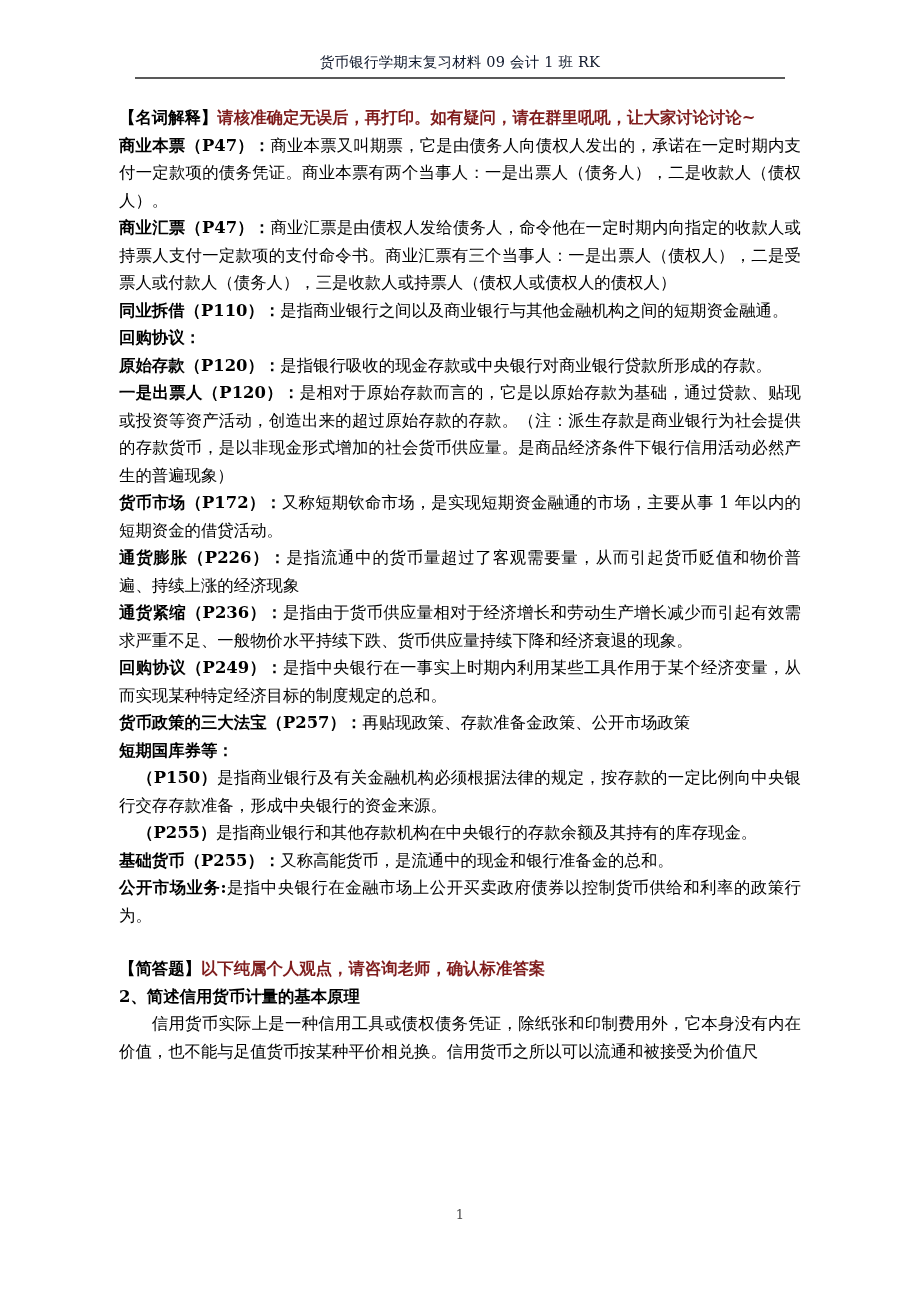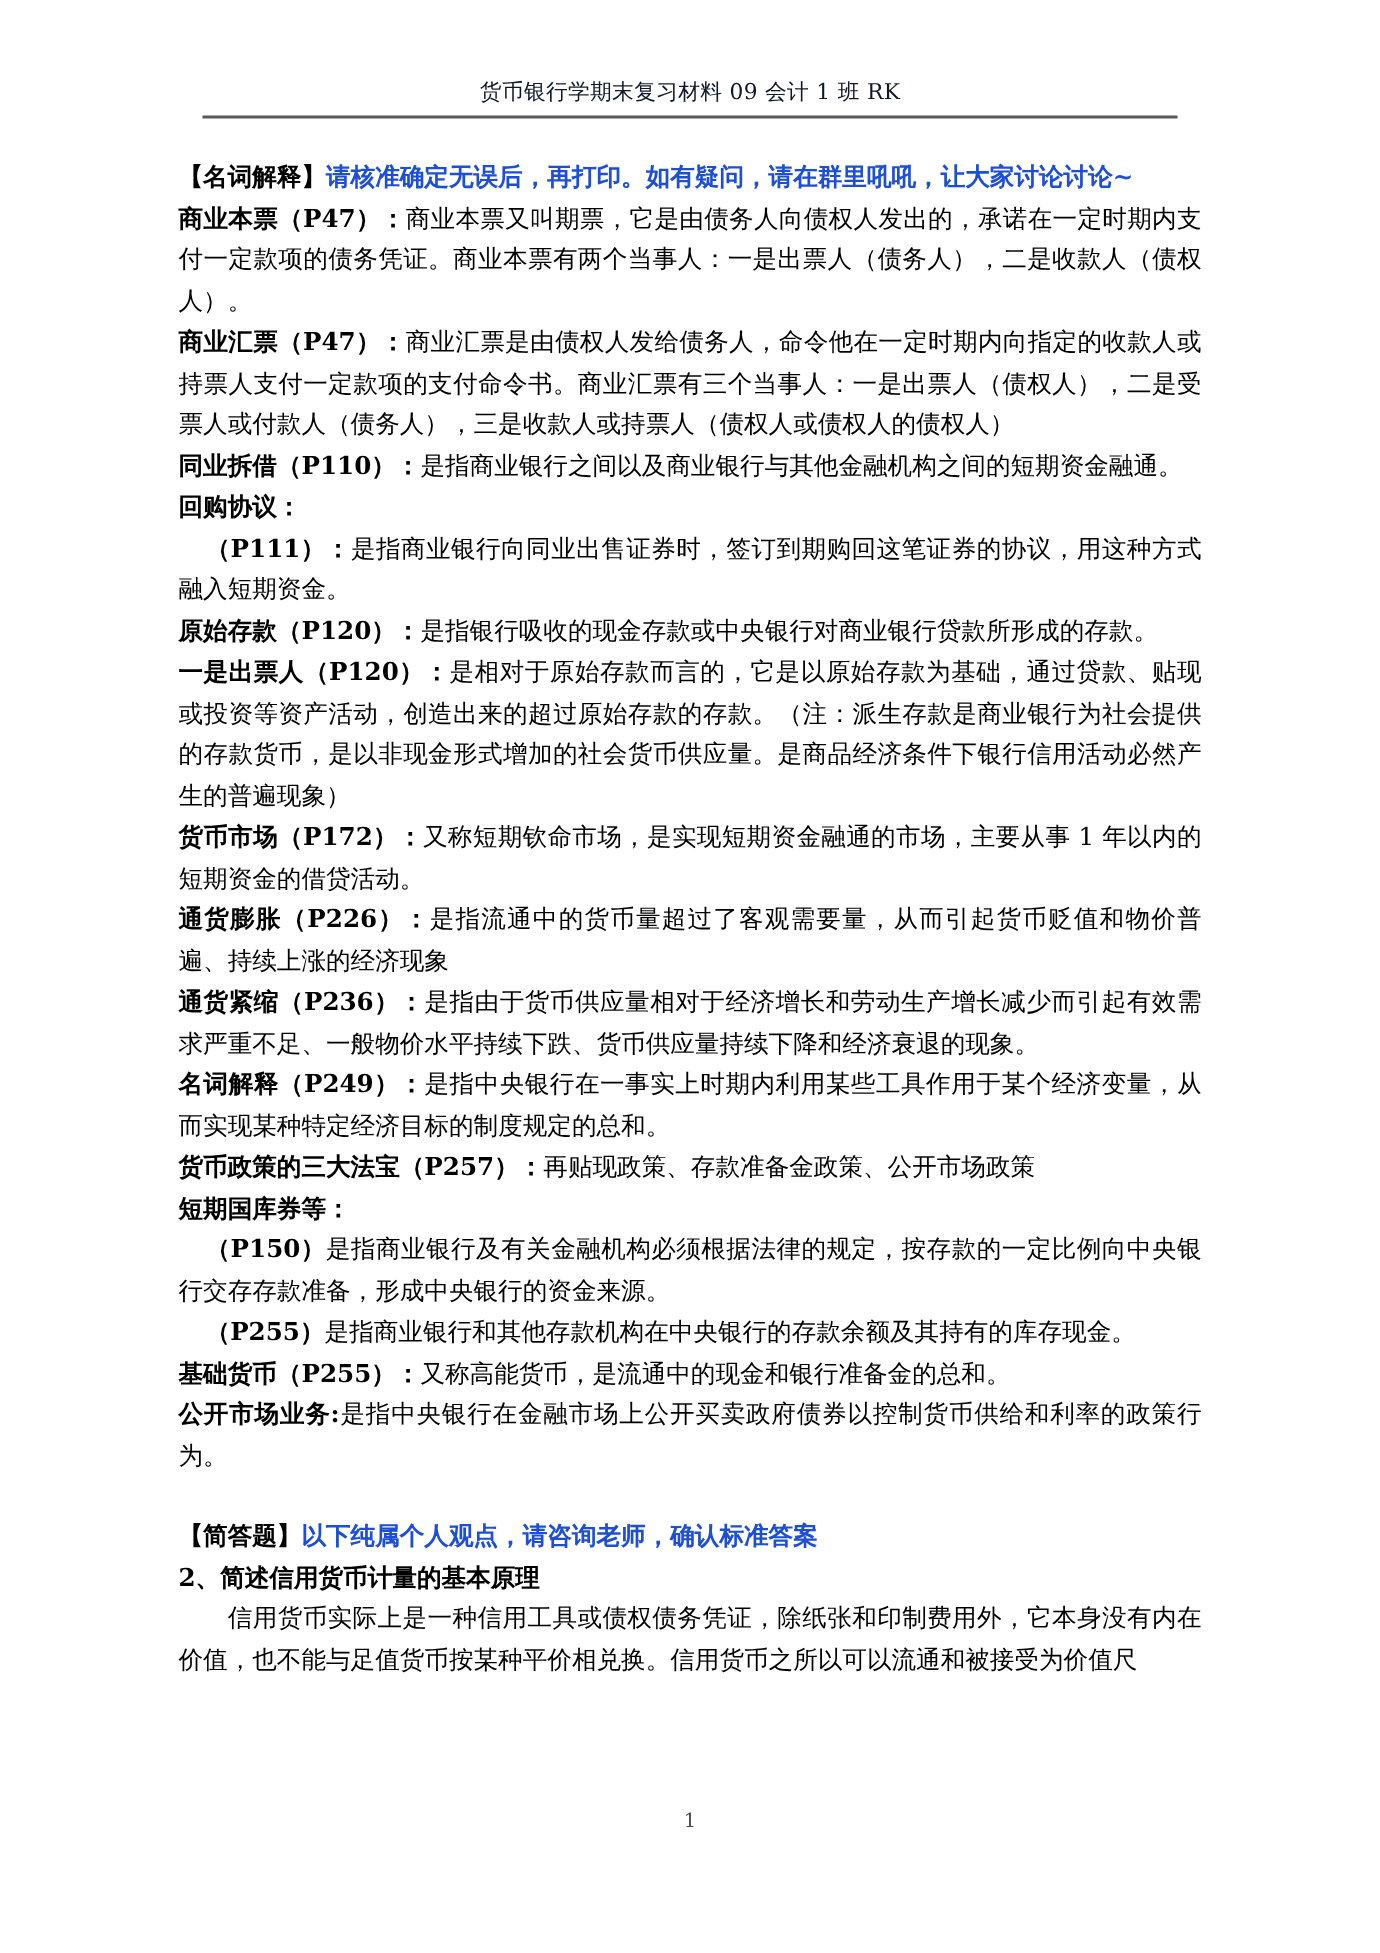--- a/index.html
+++ b/index.html
@@ -55,21 +55,21 @@
     line-height: 27.5px;
     text-align: justify;
     text-justify: inter-ideograph;
     word-break: break-all;
     color: #000000;
   }
   .term {
     font-weight: bold;
   }
   .red {
-    color: #1d4ed8;
+    color: #7f1d1d;
     font-weight: bold;
   }
   .hang {
     
     text-indent: 1.1em;
   }
   .indent2 {
     text-indent: 2em;
   }
   .spacer-md { height: 26px; }
@@ -102,35 +102,34 @@
 
     <p class="line"><span class="term">商业本票（P47）：</span><span>商业本票又叫期票，它是由债务人向债权人发出的，承诺在一定时期内支付一定款项的债务凭证。商业本票有两个当事人：一是出票人（债务人），二是收款人（债权人）。</span></p>
 
     <p class="line"><span class="term">商业汇票（P47）：</span><span>商业汇票是由债权人发给债务人，命令他在一定时期内向指定的收款人或持票人支付一定款项的支付命令书。商业汇票有三个当事人：一是出票人（债权人），二是受票人或付款人（债务人），三是收款人或持票人（债权人或债权人的债权人）</span></p>
 
 
     <p class="line"><span class="term">同业拆借（P110）：</span><span>是指商业银行之间以及商业银行与其他金融机构之间的短期资金融通。</span></p>
 
     <p class="line"><span class="term">回购协议：</span><span></span></p>
 
-    <p class="line hang"><span class="term">（P111）：</span><span>是指商业银行向同业出售证券时，签订到期购回这笔证券的协议，用这种方式融入短期资金。</span></p>
 
 
     <p class="line"><span class="term">原始存款（P120）：</span><span>是指银行吸收的现金存款或中央银行对商业银行贷款所形成的存款。</span></p>
 
     <p class="line"><span class="term">一是出票人（P120）：</span><span>是相对于原始存款而言的，它是以原始存款为基础，通过贷款、贴现或投资等资产活动，创造出来的超过原始存款的存款。（注：派生存款是商业银行为社会提供的存款货币，是以非现金形式增加的社会货币供应量。是商品经济条件下银行信用活动必然产生的普遍现象）</span></p>
 
     <p class="line"><span class="term">货币市场（P172）：</span><span>又称短期钦命市场，是实现短期资金融通的市场，主要从事 1 年以内的短期资金的借贷活动。</span></p>
 
 
     <p class="line"><span class="term">通货膨胀（P226）：</span><span>是指流通中的货币量超过了客观需要量，从而引起货币贬值和物价普遍、持续上涨的经济现象</span></p>
 
     <p class="line"><span class="term">通货紧缩（P236）：</span><span>是指由于货币供应量相对于经济增长和劳动生产增长减少而引起有效需求严重不足、一般物价水平持续下跌、货币供应量持续下降和经济衰退的现象。</span></p>
 
-    <p class="line"><span class="term">名词解释（P249）：</span><span>是指中央银行在一事实上时期内利用某些工具作用于某个经济变量，从而实现某种特定经济目标的制度规定的总和。</span></p>
+    <p class="line"><span class="term">回购协议（P249）：</span><span>是指中央银行在一事实上时期内利用某些工具作用于某个经济变量，从而实现某种特定经济目标的制度规定的总和。</span></p>
 
     <p class="line"><span class="term">货币政策的三大法宝（P257）：</span><span>再贴现政策、存款准备金政策、公开市场政策</span></p>
 
     <p class="line"><span class="term">短期国库券等：</span><span></span></p>
 
     <p class="line hang"><span class="term">（P150）</span><span>是指商业银行及有关金融机构必须根据法律的规定，按存款的一定比例向中央银行交存存款准备，形成中央银行的资金来源。</span></p>
 
     <p class="line hang"><span class="term">（P255）</span><span>是指商业银行和其他存款机构在中央银行的存款余额及其持有的库存现金。</span></p>
 
     <p class="line"><span class="term">基础货币（P255）：</span><span>又称高能货币，是流通中的现金和银行准备金的总和。</span></p>

